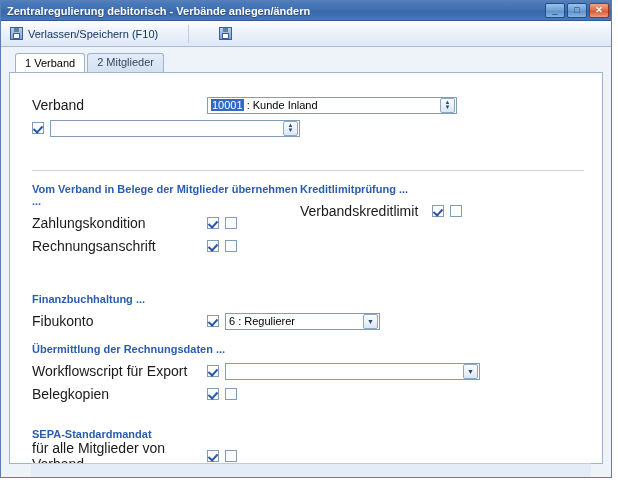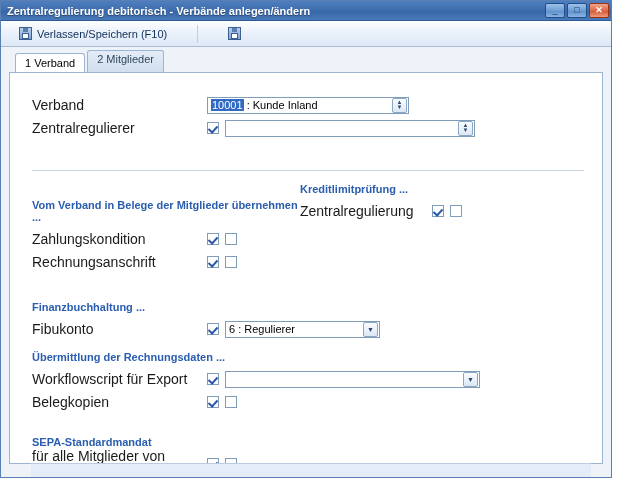--- a/index.html
+++ b/index.html
@@ -72,21 +72,21 @@
     font-weight: bold;
   }
 
   
   .toolbar {
     height: 26px;
     background: linear-gradient(to bottom, #fdfeff 0%, #eaf1fa 50%, #dde8f6 100%);
     border-bottom: 1px solid #a8bcd6;
     display: flex;
     align-items: center;
-    padding-left: 15px;
+    padding-left: 6px;
     gap: 27px;
     box-sizing: border-box;
   }
   .tb-item {
     display: flex;
     align-items: center;
     gap: 4px;
     font-size: 11px;
     color: #10305c;
     padding: 1px 3px;
@@ -128,21 +128,21 @@
   
   .client {
     flex: 1;
     background: #eef3fa;
     padding: 6px 8px 0 8px;
     box-sizing: border-box;
     position: relative;
   }
   .tabstrip {
     display: flex;
-    align-items: center;
+    align-items: flex-start;
     height: 19px;
     padding-left: 6px;
     box-sizing: border-box;
   }
   .tab {
     height: 26px;
     line-height: 17px;
     padding: 0 9px;
     font-size: 11px;
     border: 1px solid #9db4d0;
@@ -277,21 +277,21 @@
     color: #2a5db0;
     font-weight: bold;
     font-size: 11px;
     margin-bottom: 6px;
   }
   .sep {
     height: 1px;
     background: #c8d4e4;
     margin: 10px 0 12px 0;
   }
-  .col-left { width: 268px; margin-top: 16px; }
+  .col-left { width: 268px; }
   .cols { display: flex; }
 
   .sec-block { margin-top: 4px; }
 
   
   .bottom-strip {
     position: absolute;
     left: 30px;
     bottom: 0;
     width: 560px;
@@ -344,31 +344,30 @@
     <div class="tabstrip">
       <div class="tab active">1 Verband</div>
       <div class="tab">2 Mitglieder</div>
     </div>
 
     <div class="tabpanel">
       <div class="form">
 
         <div class="row">
           <div class="lbl">Verband</div>
-          <div class="combo" style="width:202px;">
+          <div class="combo" style="width:250px;">
             <div class="val">
               <span class="sel">10001</span>
               <span>: Kunde Inland</span>
             </div>
             <div class="spin">▲<br>▼</div>
           </div>
         </div>
 
         <div class="row">
-          <div class="lbl">Zentralregulierer</div>
           <span class="cb checked"></span>
           <div class="combo" style="width:250px;margin-left:6px;">
             <div class="val"></div>
             <div class="spin">▲<br>▼</div>
           </div>
         </div>
 
         <div class="sep" style="margin-top:32px;"></div>
 
         <div class="cols">
@@ -386,30 +385,30 @@
               <div class="cb-pair">
                 <span class="cb checked"></span>
                 <span class="cb"></span>
               </div>
             </div>
           </div>
 
           <div style="width:240px;">
             <div class="sect-title">Kreditlimitprüfung ...</div>
             <div class="row">
-              <div class="lbl" style="width:132px;">Zentralregulierung</div>
+              <div class="lbl" style="width:132px;">Verbandskreditlimit</div>
               <div class="cb-pair">
                 <span class="cb checked"></span>
                 <span class="cb"></span>
               </div>
             </div>
           </div>
         </div>
 
-        <div class="sec-block" style="margin-top:26px;">
+        <div class="sec-block" style="margin-top:34px;">
           <div class="sect-title">Finanzbuchhaltung ...</div>
           <div class="row">
             <div class="lbl">Fibukonto</div>
             <span class="cb checked"></span>
             <div class="combo" style="width:155px;margin-left:6px;">
               <div class="val">6 : Regulierer</div>
               <div class="arrow-btn">▼</div>
             </div>
           </div>
         </div>

